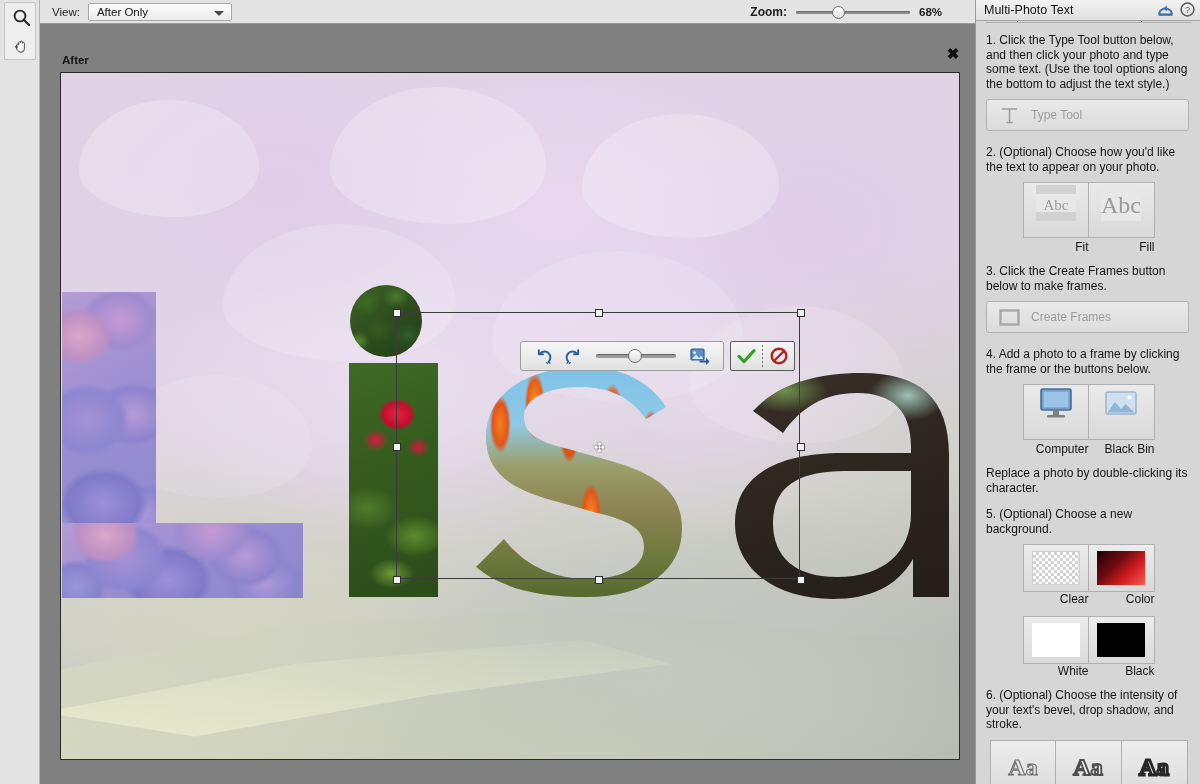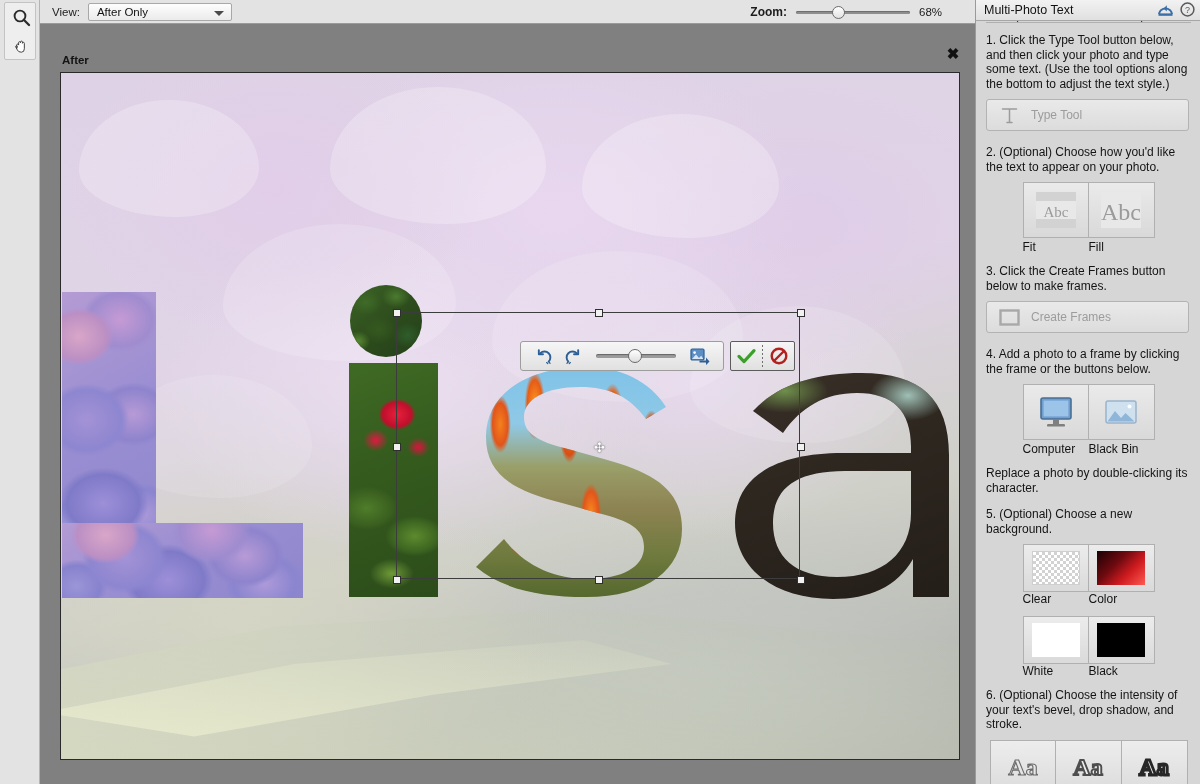--- a/index.html
+++ b/index.html
@@ -75,21 +75,21 @@
     position: absolute; left: 0; top: 6px; width: 114px; height: 3px;
     background: #8e8e8e; border-radius: 2px;
     box-shadow: inset 0 1px 0 #6f6f6f;
   }
   .zoom-slider .knob {
     position: absolute; left: 36px; top: 1px;
     width: 13px; height: 13px; border-radius: 50%;
     background: linear-gradient(#ffffff, #e2e2e2);
     border: 1px solid #6d6d6d;
   }
-  .zoomgroup .zval { font-size: 11.5px; color: #1c1c1c; font-weight: normal; width: 34px; }
+  .zoomgroup .zval { font-size: 11.5px; color: #1c1c1c; font-weight: bold; width: 34px; }
 
   
   .canvas-area {
     position: absolute; left: 40px; top: 32px;
     width: 935px; height: 760px;
     background: #808080;
   }
   .canvas-label {
     position: absolute; left: 22px; top: 22px;
     font-size: 11.5px; color: #141414; font-weight: bold;
@@ -315,25 +315,25 @@
   .wide-btn .bico { width: 44px; display: flex; justify-content: center; align-items: center; }
   .wide-btn .blabel { font-size: 12px; color: #9c9c9c; }
 
   .btn-pair {
     display: flex; justify-content: center; gap: 0; margin-bottom: 2px;
   }
   .sqbtn {
     width: 66px; height: 56px;
     background: linear-gradient(#eaeaea, #d9d9d9);
     border: 1px solid #b0b0b0;
-    display: flex; align-items: center; justify-content: center;
+    display: flex; align-items: flex-start; justify-content: center;
   }
   .sqbtn + .sqbtn { border-left: none; }
   .cap-row { display: flex; justify-content: center; gap: 0; margin-bottom: 10px; }
-  .cap { width: 66px; text-align: left; font-size: 12px; color: #141414; }
+  .cap { width: 66px; text-align: right; font-size: 12px; color: #141414; }
 
   .bg-pair { display: flex; justify-content: center; }
   .bgbtn {
     width: 66px; height: 48px;
     background: linear-gradient(#ececec, #dadada);
     border: 1px solid #b0b0b0;
     display: flex; align-items: center; justify-content: center;
   }
   .bgbtn + .bgbtn { border-left: none; }
   .swatch { width: 48px; height: 34px; }

